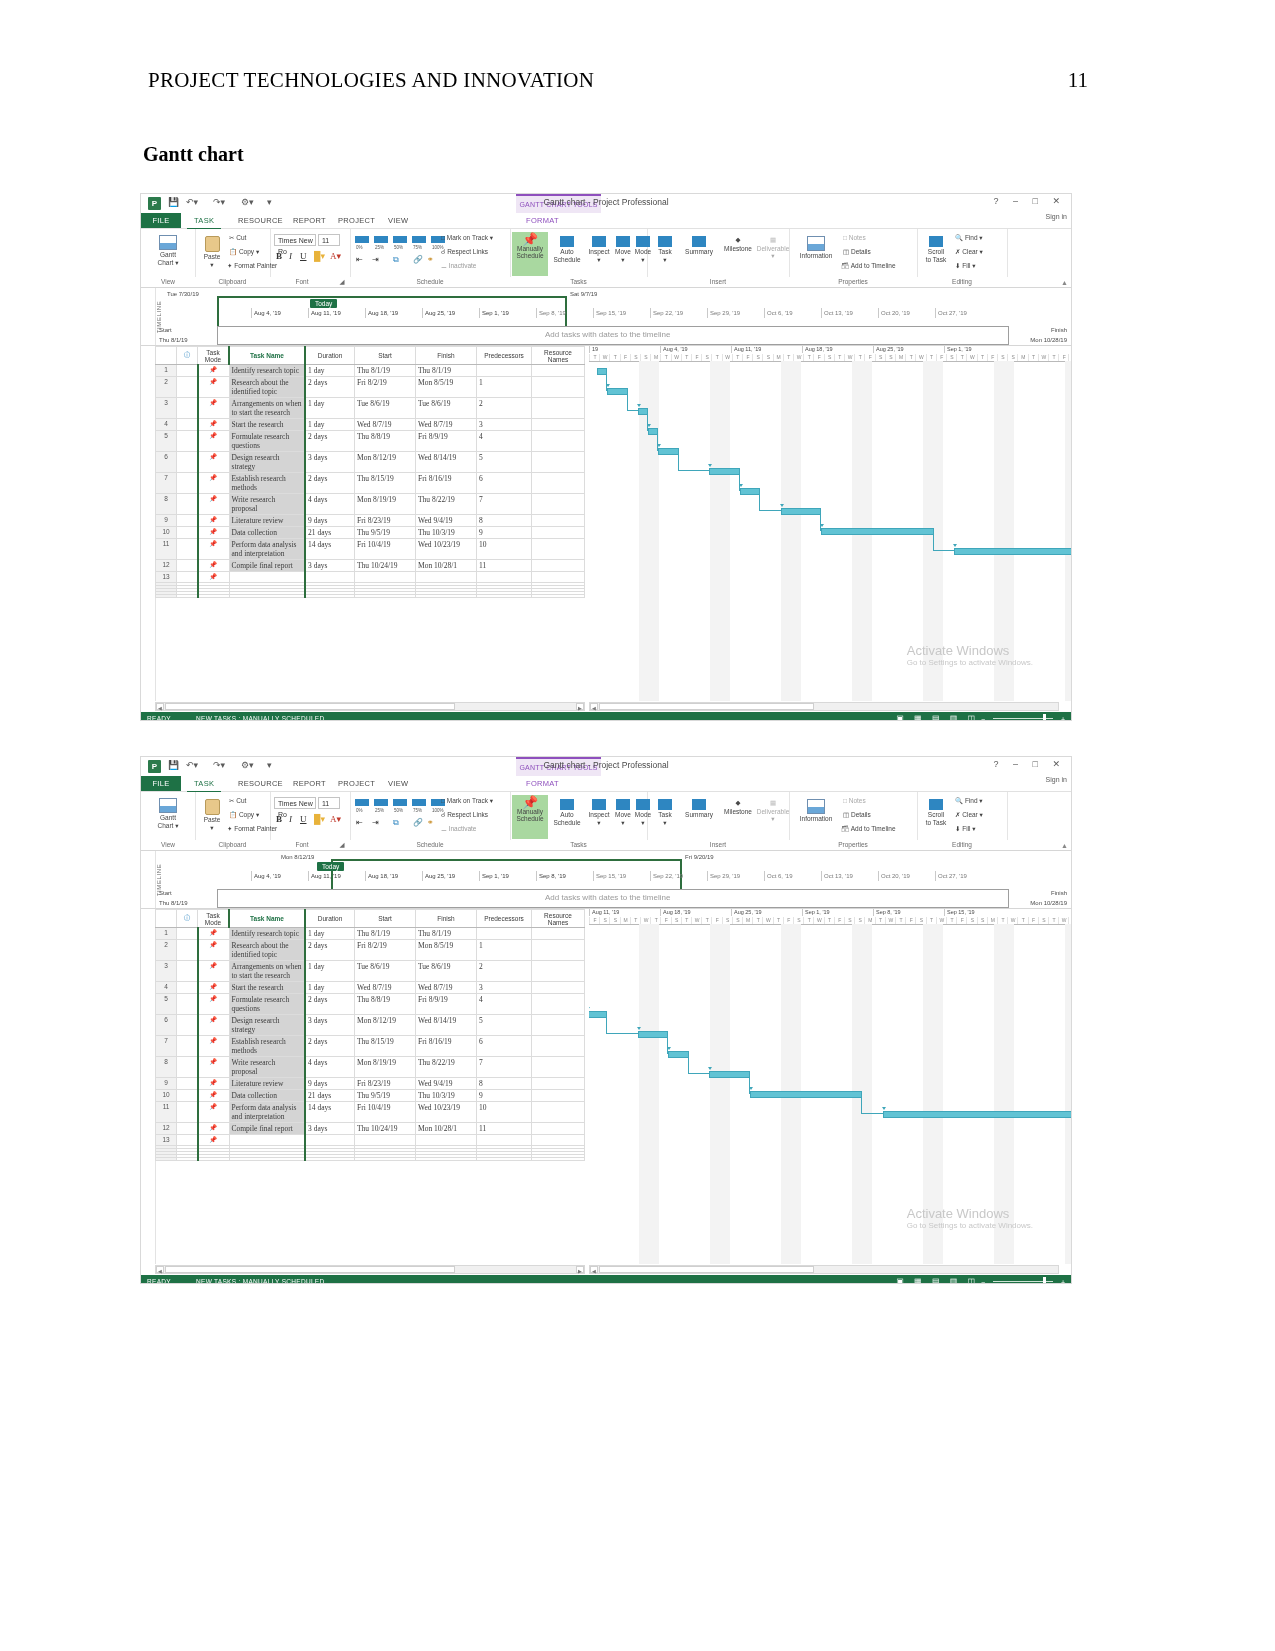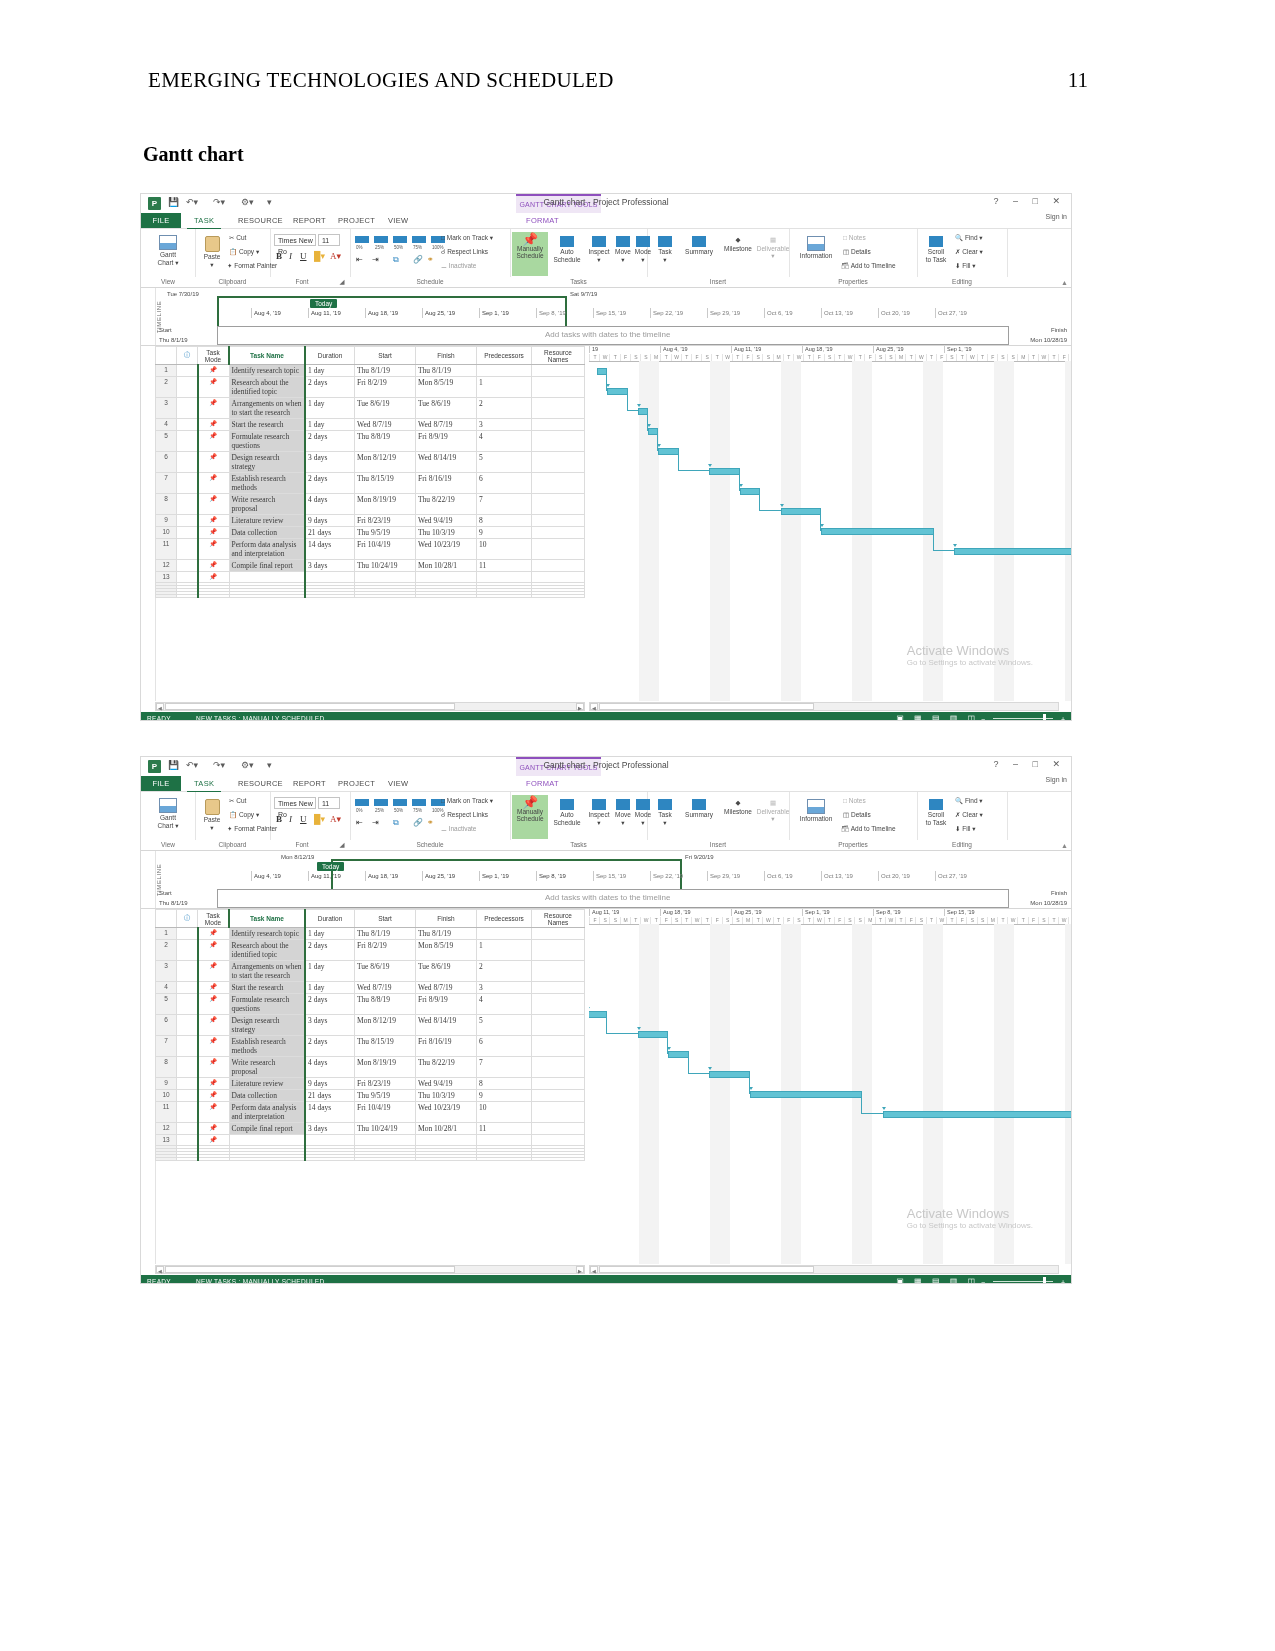--- a/index.html
+++ b/index.html
@@ -111,21 +111,21 @@
   .status .zoom .knob{position:absolute;left:62px;top:-2px;width:3px;height:7px;background:#fff;}
   .status .zoom .mi{position:absolute;left:0;top:-3px;font-size:7px;}
   .status .zoom .pl{position:absolute;right:0;top:-3px;font-size:7px;}
 </style>
 </head>
 <body>
 
 <div class="page">
 
   <div class="doc-header">
-    <div class="running-head">EMERGING TECHNOLOGIES AND SCHEDULED</div>
+    <div class="running-head">PROJECT TECHNOLOGIES AND INNOVATION</div>
     <div class="page-num">11</div>
   </div>
   <div class="doc-h2">Gantt chart</div>
 
   <div class="proj one" id="proj1">
   <div class="qat">
     <div class="app-ico">P</div>
     <div class="qicon" style="left:27px">💾</div>
     <div class="qicon" style="left:45px">↶▾</div>
     <div class="qicon" style="left:72px">↷▾</div>

